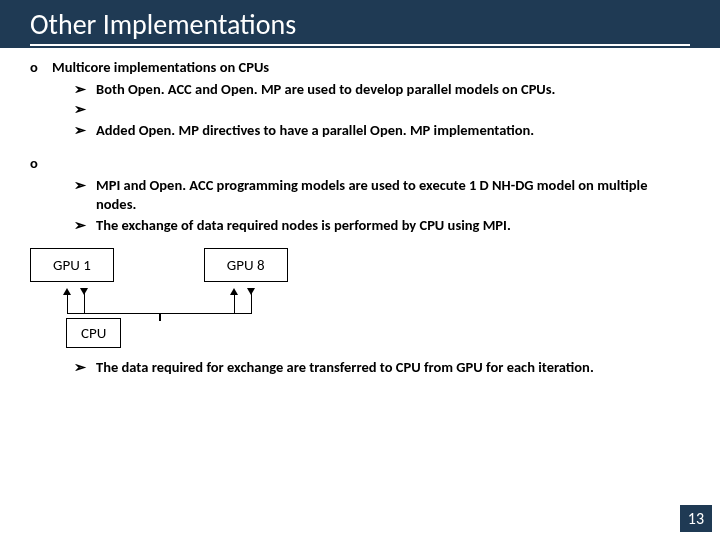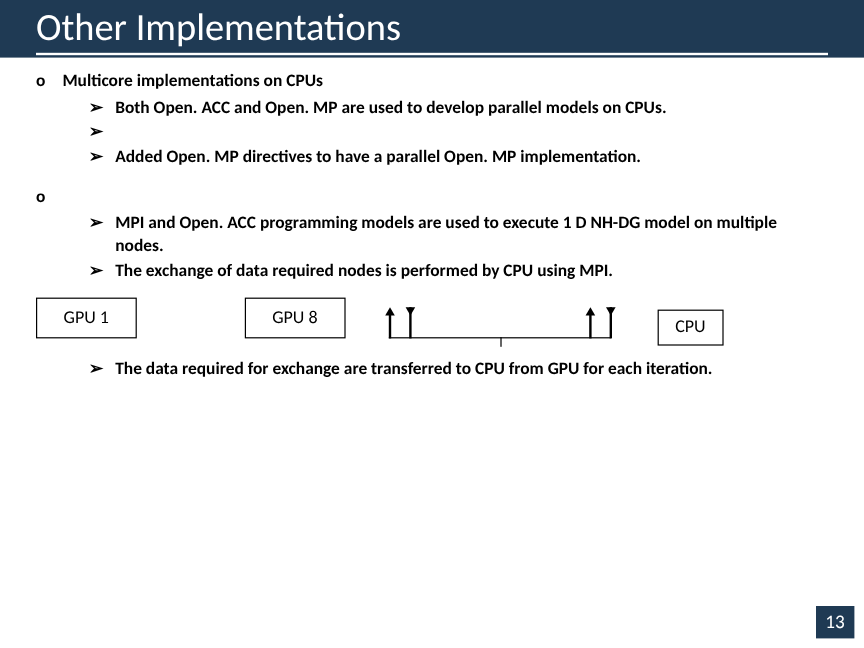--- a/index.html
+++ b/index.html
@@ -13,21 +13,21 @@
   }
   .title-bar {
     background: #1f3a54;
     color: #fff;
     height: 48px;
     display: flex;
     align-items: flex-end;
     padding: 0 0 2px 30px;
   }
   .title-bar h1 {
-    font-size: 32px;
+    font-size: 28px;
     font-weight: 400;
     border-bottom: 2px solid #fff;
     padding-bottom: 2px;
     flex: 1;
     margin-right: 30px;
   }
   .content {
     padding: 10px 30px 0 30px;
     font-size: 14.5px;
     line-height: 1.35;
@@ -50,37 +50,39 @@
     margin-left: 44px;
     font-weight: 700;
     margin-bottom: 1px;
   }
   .l2 .arrow {
     width: 22px;
     flex: 0 0 22px;
   }
   .diagram {
     display: flex;
-    align-items: flex-end;
+    flex-direction: column;
+    align-items: flex-start;
     margin: 12px 0 10px 0;
   }
   .row-top {
     display: flex;
     gap: 90px;
     margin-bottom: 6px;
   }
   .box {
     border: 1.5px solid #000;
     padding: 6px 22px;
     font-size: 15px;
     font-weight: 400;
     background: #fff;
   }
   .box.cpu {
     padding: 4px 14px;
+    margin-left: 36px;
   }
   .connectors {
     position: relative;
     width: 260px;
     height: 32px;
   }
   
   .vline {
     position: absolute;
     width: 1.5px;

